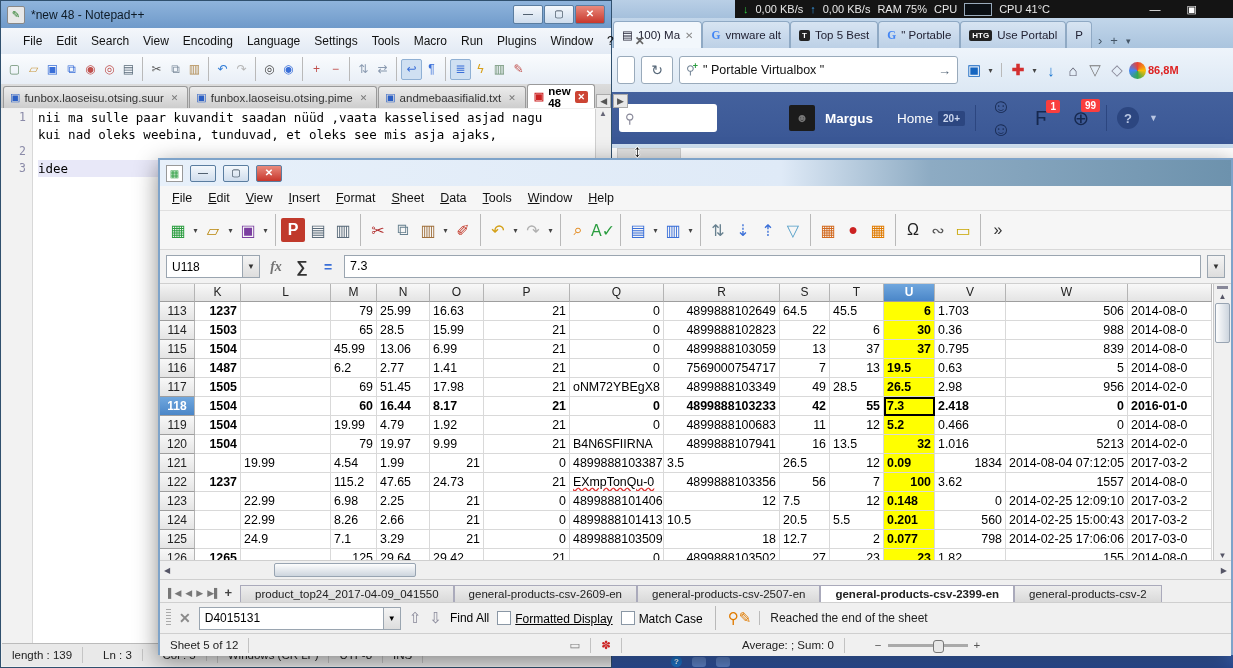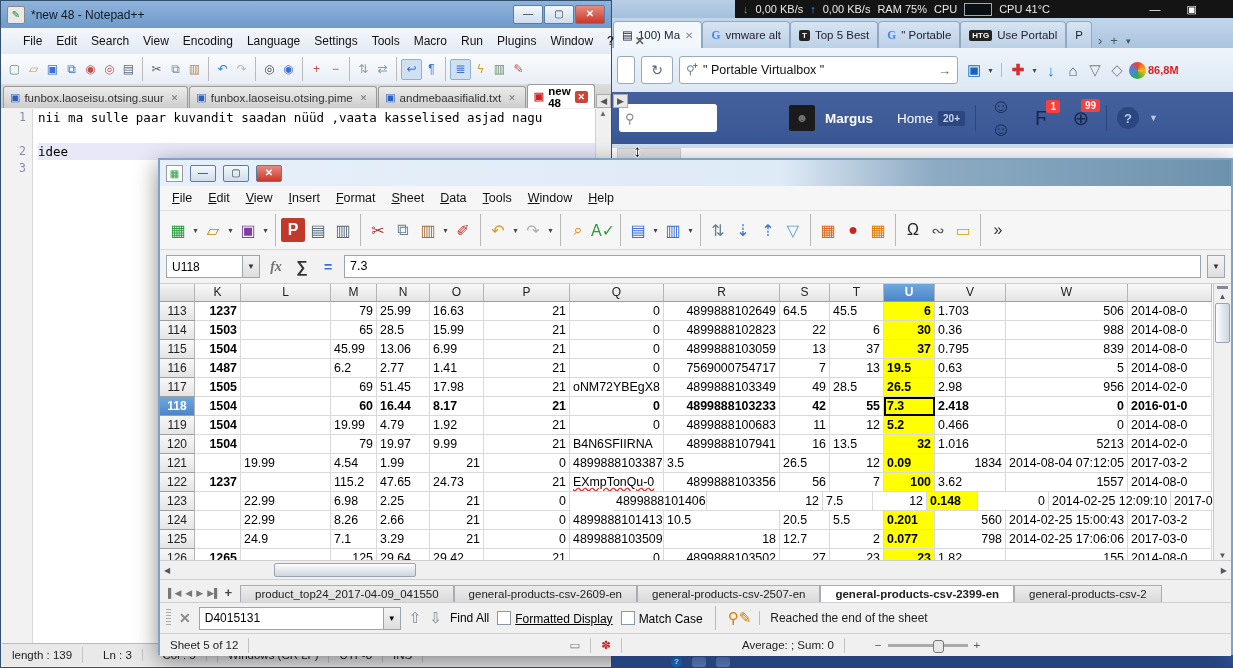--- a/index.html
+++ b/index.html
@@ -377,20 +377,21 @@
   </div>
   <div class="npp-edit">
     <div class="npp-gutter">
         <div>1</div>
         <div></div>
         <div>2</div>
         <div>3</div>
       </div>
     <div class="npp-code">
         <div>nii ma sulle paar kuvandit saadan nüüd ,vaata kasselised asjad nagu</div>
+        <div>kui nad oleks weebina, tunduvad, et oleks see mis asja ajaks,</div>
         <div>&nbsp;</div>
         <div class="current">idee</div>
       </div>
     <div class="npp-vscroll">▲</div>
   </div>
   <div class="npp-status">
     <span>length : 139</span>
     <span><span>Ln : 3</span>&nbsp;&nbsp;&nbsp;<span>Col : 5</span></span>
     <span>Windows (CR LF)</span>
     <span>UTF-8</span>
@@ -664,21 +665,21 @@
           <span class="cell l" style="width: 84px;">2014-08-0</span>
         </div>
         <div class="grow">
           <span class="rhead">123</span>
           <span class="cell l b" style="width: 46px;"></span>
           <span class="cell l" style="width: 90px;">22.99</span>
           <span class="cell l" style="width: 46px;">6.98</span>
           <span class="cell l" style="width: 53px;">2.25</span>
           <span class="cell r" style="width: 54px;">21</span>
           <span class="cell r" style="width: 86px;">0</span>
-          <span class="cell r" style="width: 94px; margin-left: 43px;">4899888101406</span>
+          <span class="cell r" style="width: 94px;">4899888101406</span>
           <span class="cell r" style="width: 116px;">12</span>
           <span class="cell l" style="width: 50px;">7.5</span>
           <span class="cell r" style="width: 54px;">12</span>
           <span class="cell l ucol b" style="width: 51px;">0.148</span>
           <span class="cell r" style="width: 71px;">0</span>
           <span class="cell r" style="width: 122px;">2014-02-25 12:09:10</span>
           <span class="cell l" style="width: 84px;">2017-03-2</span>
         </div>
         <div class="grow">
           <span class="rhead">124</span>

